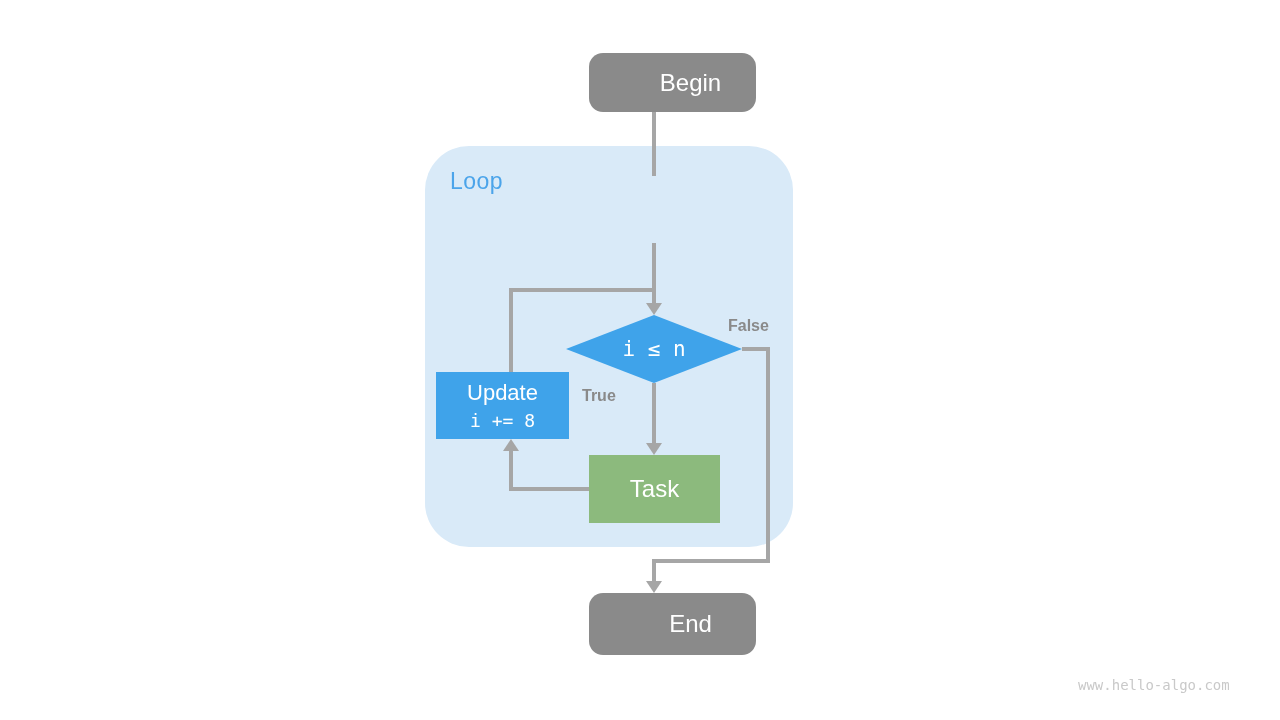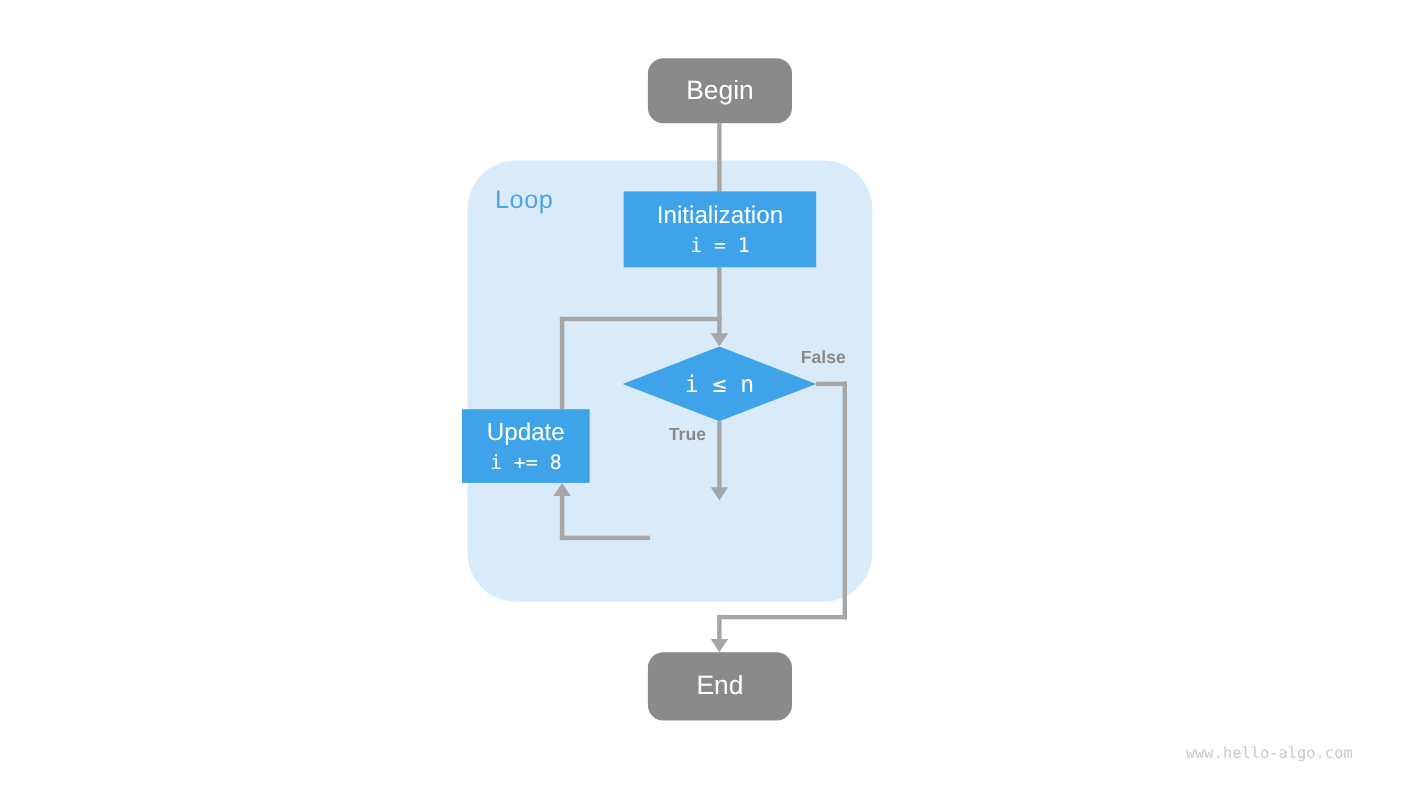--- a/index.html
+++ b/index.html
@@ -62,20 +62,21 @@
     align-items: center;
     justify-content: center;
     color: #ffffff;
     z-index: 2;
     text-align: center;
   }
   .node.terminal {
     background: var(--node-gray);
     border-radius: 14px;
     font-size: 24px;
+    padding-left: 36px;
   }
   .node.process { background: var(--node-blue); }
   .node.task-node {
     background: var(--node-green);
     font-size: 24px;
   }
   .node.decision {
     background: var(--node-blue);
     clip-path: polygon(50% 0, 100% 50%, 50% 100%, 0 50%);
     font-family: "DejaVu Sans Mono", monospace;
@@ -84,31 +85,31 @@
   .node-title { font-size: 22px; line-height: 30px; }
   .node-code {
     font-family: "DejaVu Sans Mono", monospace;
     font-size: 18px;
     line-height: 26px;
   }
   #node-begin { left: 589px; top: 53px;  width: 131px; height: 59px; }
   #node-end   { left: 589px; top: 593px; width: 131px; height: 62px; }
   #node-init  { left: 567px; top: 174px; width: 175px; height: 69px; }
   #node-cond  { left: 566px; top: 315px; width: 176px; height: 68px; }
-  #node-update{ left: 420px; top: 372px; width: 116px; height: 67px; }
+  #node-update{ left: 436px; top: 372px; width: 133px; height: 67px; }
   #node-task  { left: 589px; top: 455px; width: 131px; height: 68px; }
   
   .branch-label {
     position: absolute;
     font-size: 16px;
     font-weight: bold;
     color: var(--edge-label);
     z-index: 3;
   }
-  #label-true  { left: 608px; top: 387px; }
+  #label-true  { left: 582px; top: 387px; }
   #label-false { left: 728px; top: 317px; }
   
   .watermark {
     position: absolute;
     left: 1078px; top: 677px;
     font-family: "DejaVu Sans Mono", monospace;
     font-size: 14px;
     color: var(--watermark);
     z-index: 3;
   }
@@ -139,34 +140,33 @@
   <div class="edge" style="left:742px; top:347px; width:28px; height:4px;"></div>
   <div class="edge" style="left:766px; top:347px; width:4px; height:216px;"></div>
   <div class="edge" style="left:652px; top:559px; width:118px; height:4px;"></div>
   <div class="edge" style="left:652px; top:559px; width:4px; height:23px;"></div>
   <div class="arrow down" style="left:646px; top:581px;"></div>
 
   <div id="node-begin" class="node terminal">
     <span>Begin</span>
   </div>
 
-  <div id="node-init" class="node process">
-    <span class="node-title">Initialization</span>
-    <span class="node-code">i = 1</span>
-  </div>
 
   <div id="node-cond" class="node decision">
     <span>i ≤ n</span>
   </div>
 
   <div id="node-update" class="node process">
     <span class="node-title">Update</span>
     <span class="node-code">i += 8</span>
   </div>
 
+  <div id="node-task" class="node task-node">
+    <span>Task</span>
+  </div>
 
   <div id="node-end" class="node terminal">
     <span>End</span>
   </div>
 
   <div id="label-true" class="branch-label">True</div>
   <div id="label-false" class="branch-label">False</div>
 
   <div class="watermark">www.hello-algo.com</div>
 

